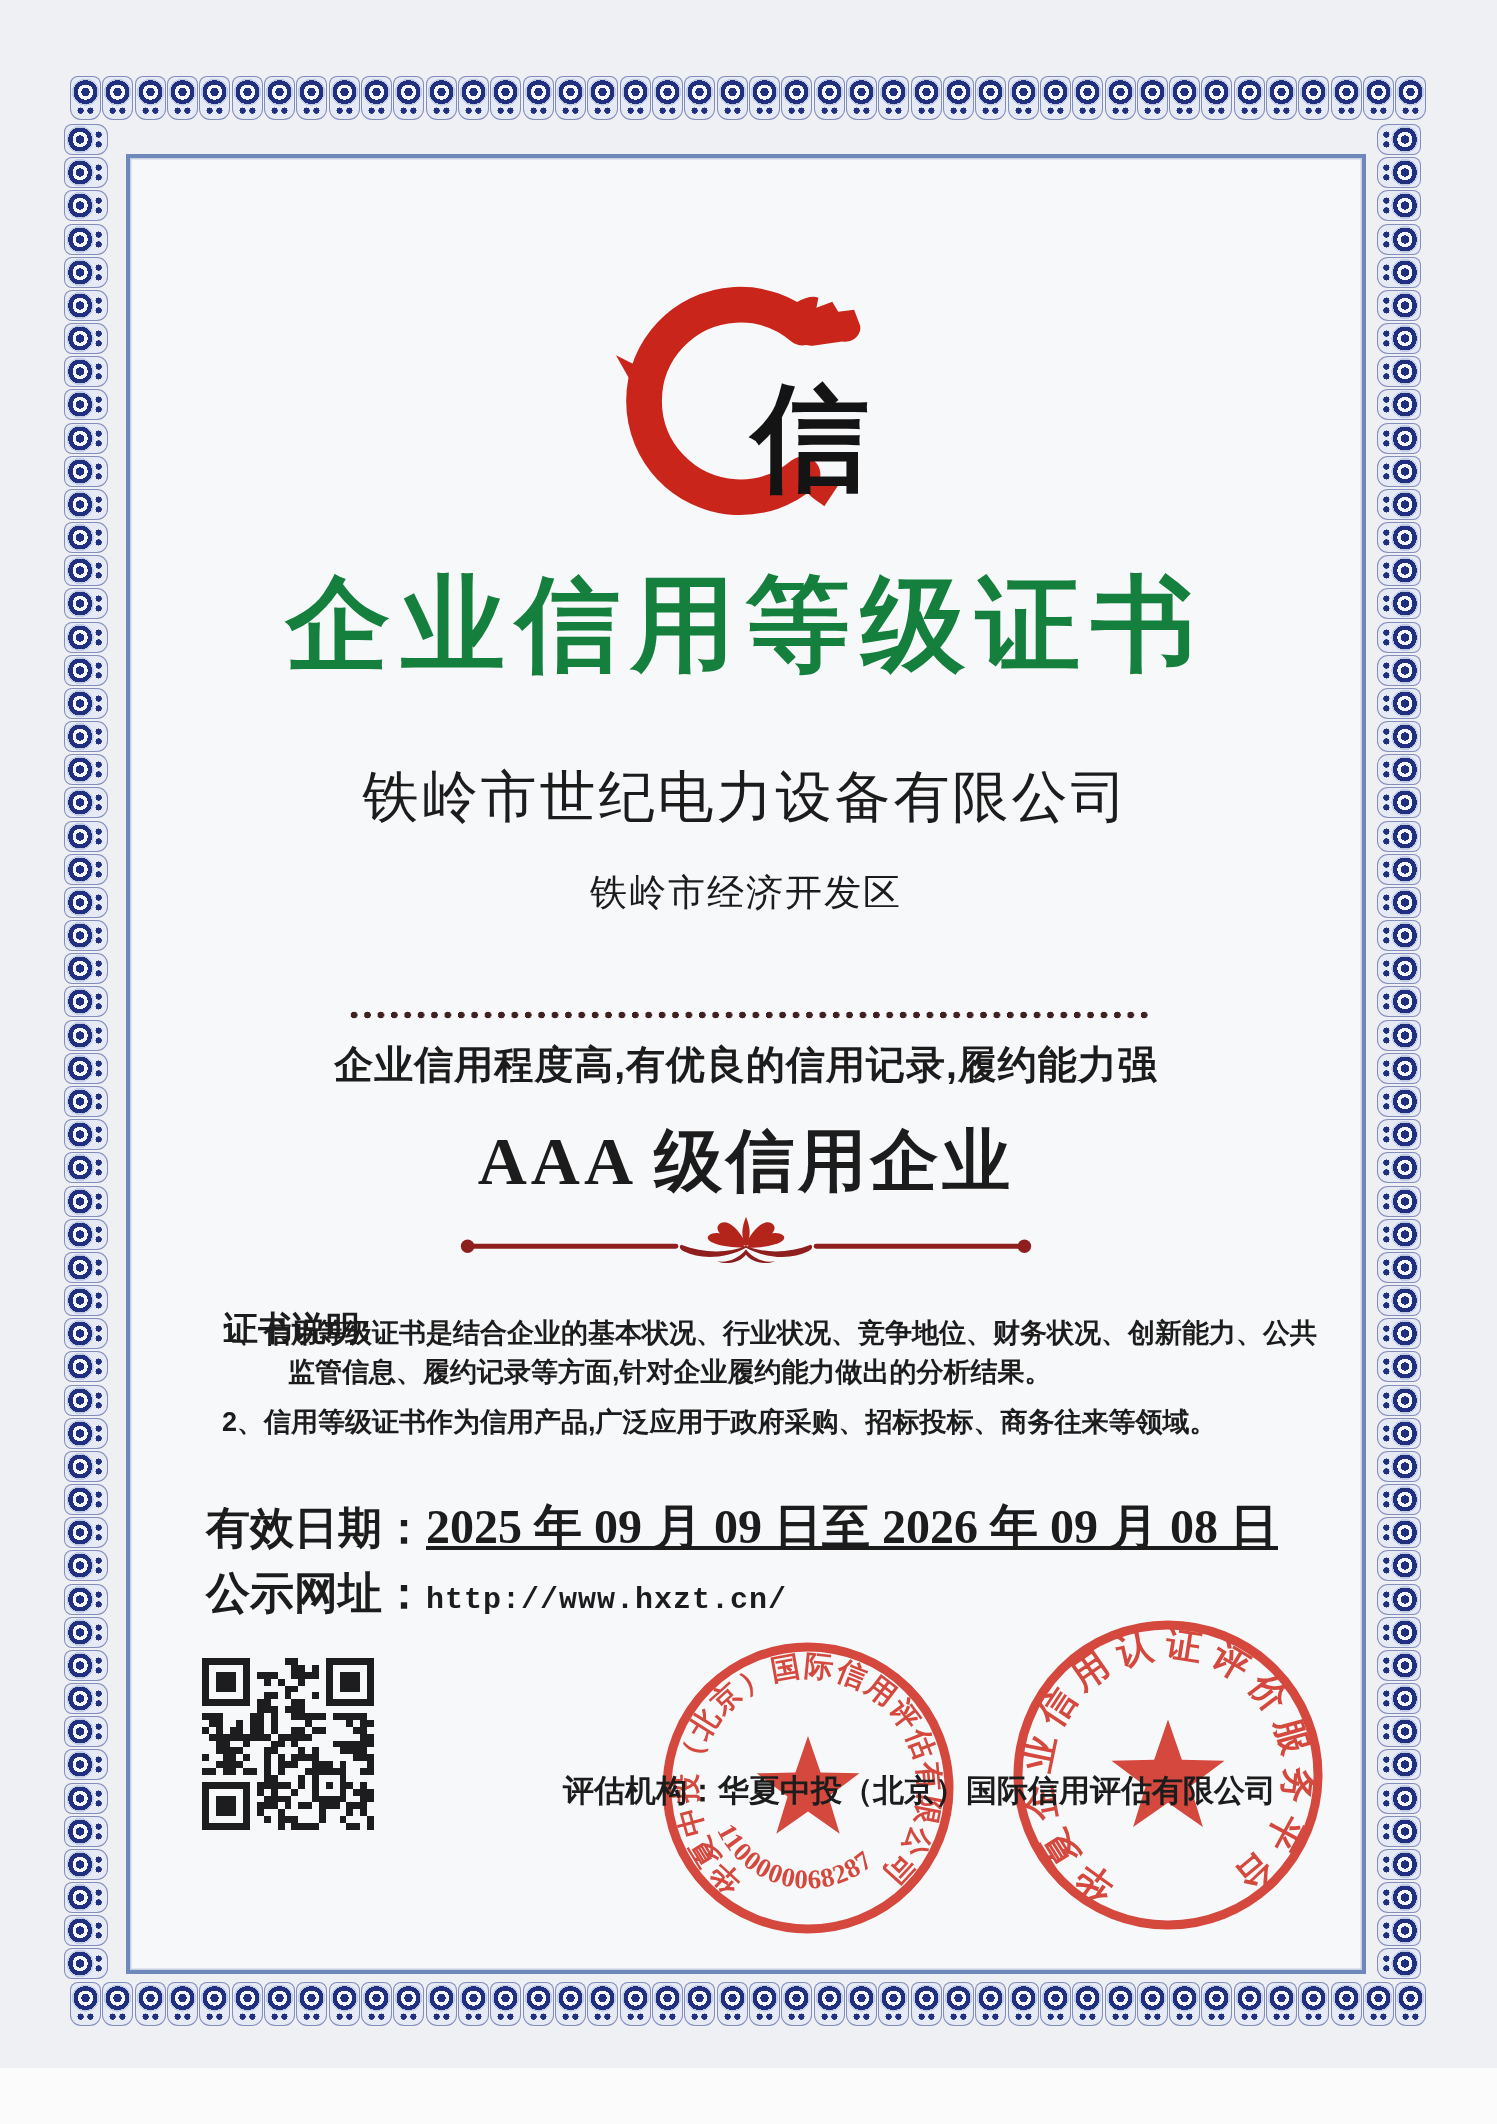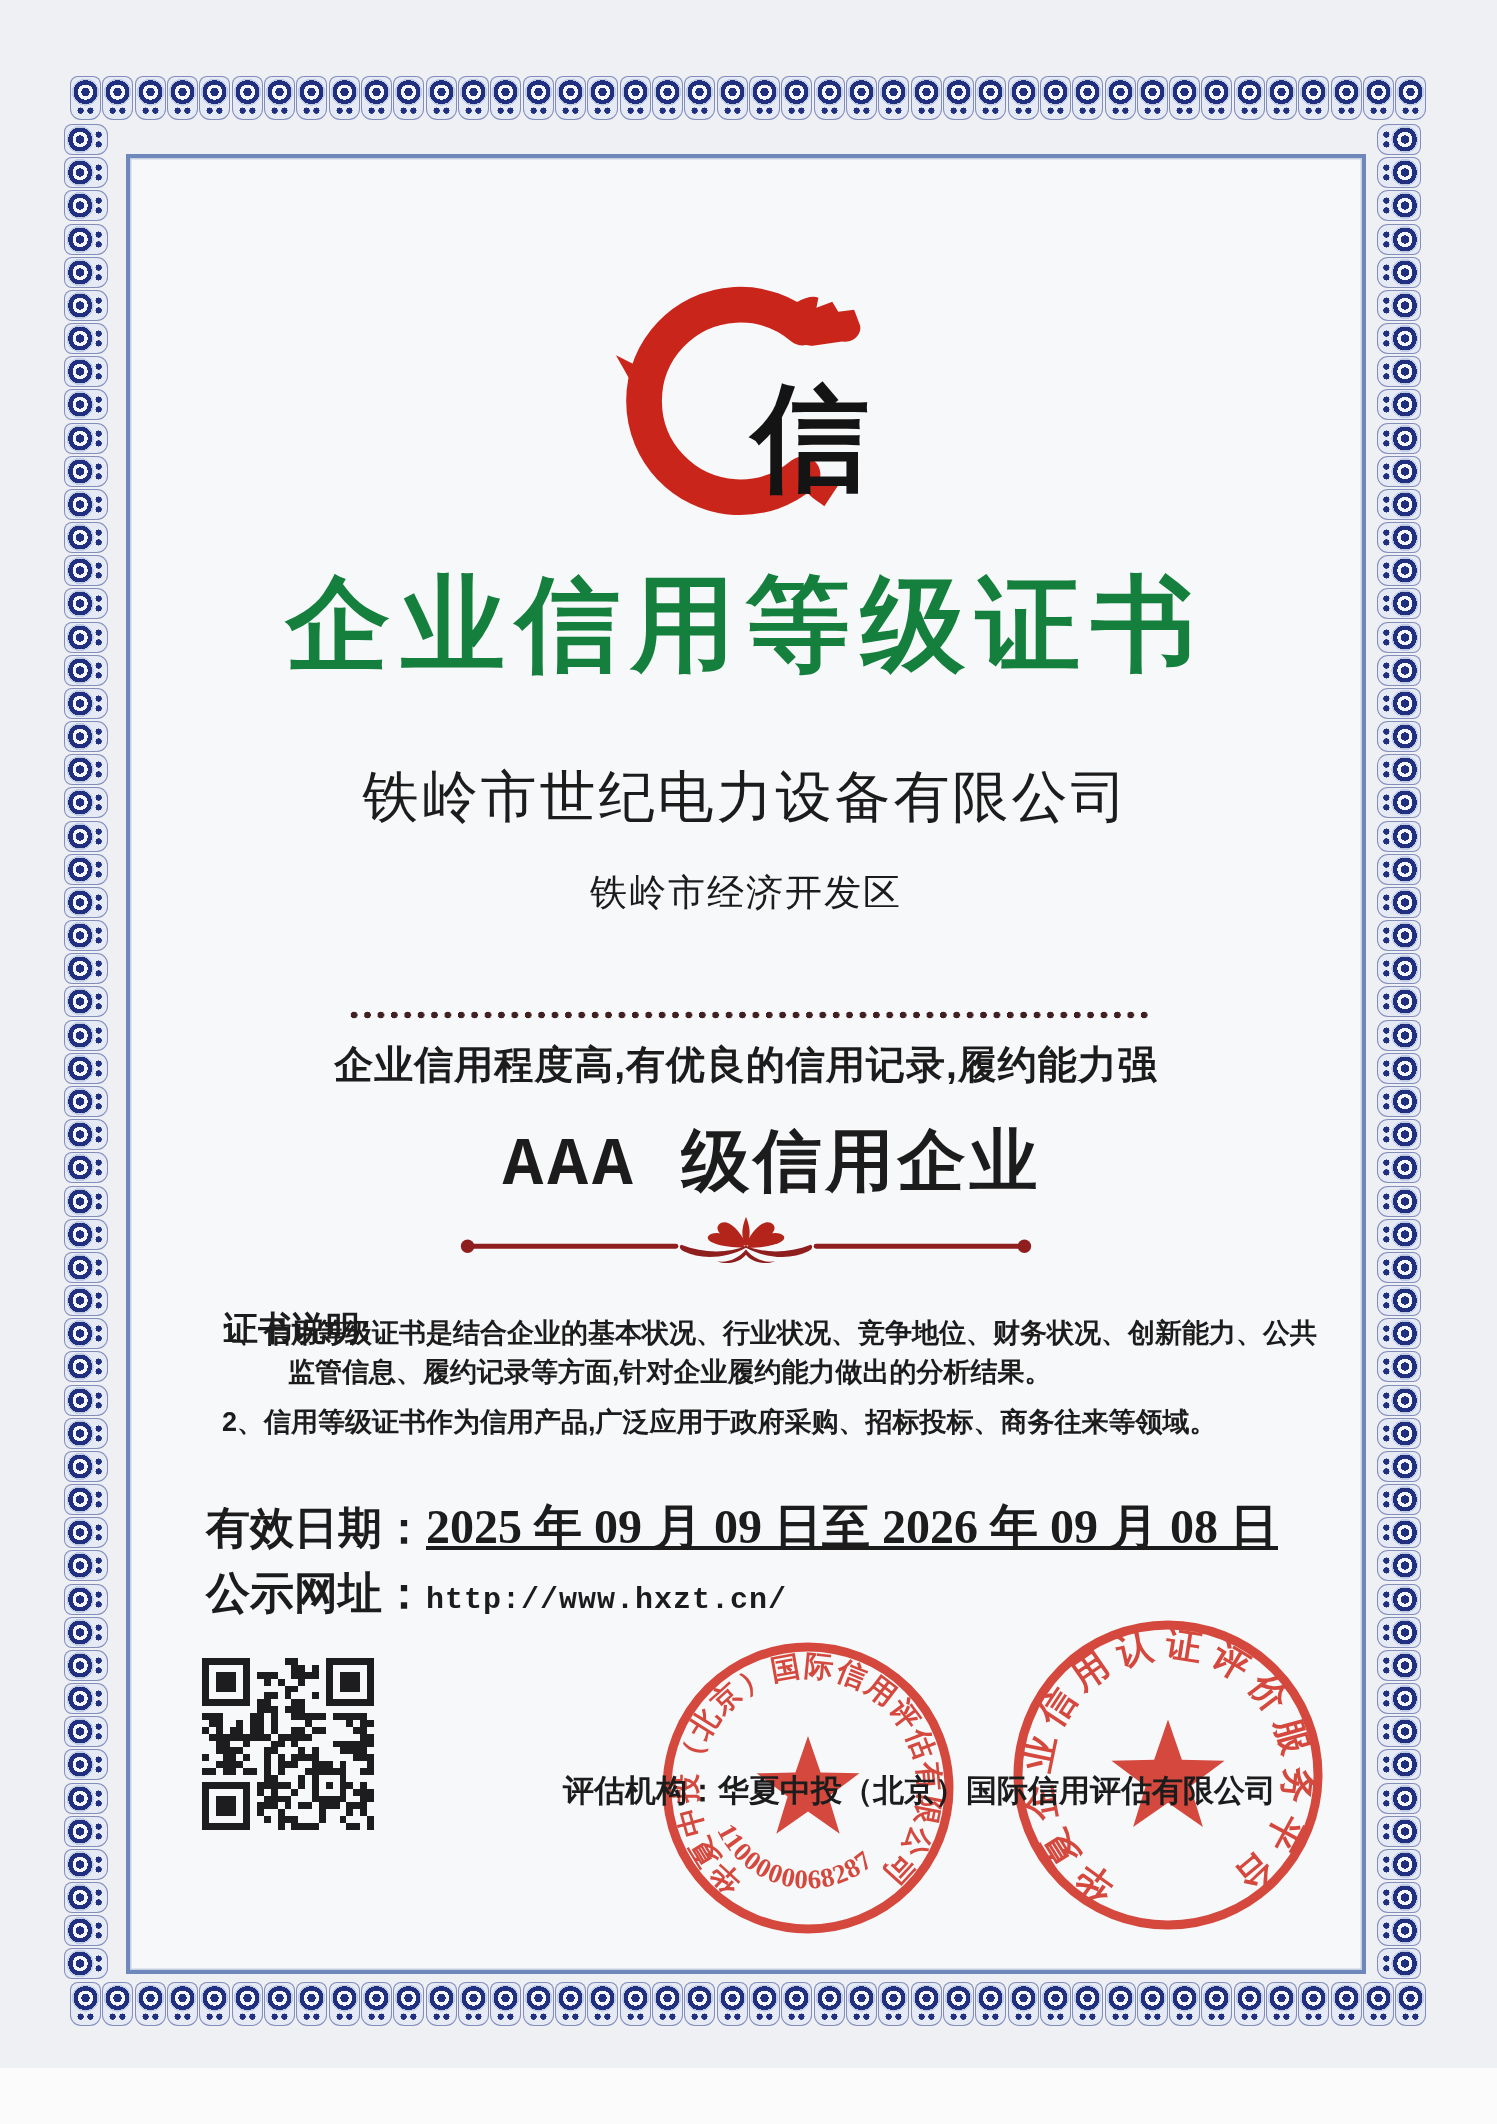--- a/index.html
+++ b/index.html
@@ -47,21 +47,21 @@
   .serial .lbl{font-size:30px;font-weight:800;}
   .serial .num{font-family:"Liberation Serif", serif;font-size:36px;font-weight:600;letter-spacing:1px;}
   .company{left:0;top:602px;width:100%;text-align:center;
     font-family:"Liberation Serif", serif;font-weight:400;font-size:56px;letter-spacing:3px;}
   .address{left:0;top:710px;width:100%;text-align:center;font-size:37px;font-weight:500;letter-spacing:2px;}
   .dotted{left:218px;top:850px;width:806px;height:14px;
     background-image:radial-gradient(circle at 6px 7px, #402020 0 3.2px, transparent 3.6px);
     background-size:13.4px 14px;background-repeat:repeat-x;}
   .slogan{left:0;top:880px;width:100%;text-align:center;font-size:39px;font-weight:800;letter-spacing:1px;}
   .rating{left:0;top:958px;width:100%;text-align:center;
-    font-family:Liberation Mono, monospace;font-size:68px;font-weight:800;letter-spacing:4px;padding-left:26px;}
+    font-family:Liberation Serif, serif;font-size:68px;font-weight:800;letter-spacing:4px;}
   .flourish{left:326px;top:1052px;width:580px;height:56px;}
   .notes-heading{left:94px;top:1148px;font-size:34px;font-weight:800;}
   .notes{left:92px;top:1156px;width:1100px;font-size:27px;font-weight:600;line-height:39px;}
   .note-item{padding-left:66px;text-indent:-66px;margin-bottom:11px;}
   .validity{left:76px;top:1337px;white-space:nowrap;}
   .validity .lbl,.website .lbl{font-size:44px;font-weight:800;}
   .validity .val{font-family:"Liberation Serif", serif;font-size:48px;font-weight:600;text-decoration:underline;}
   .website{left:76px;top:1406px;white-space:nowrap;}
   .website .val{font-family:"Liberation Mono","DejaVu Sans Mono", monospace;font-size:30px;font-weight:700;letter-spacing:1px;}
   .qr{left:72px;top:1500px;width:172px;height:172px;display:grid;

